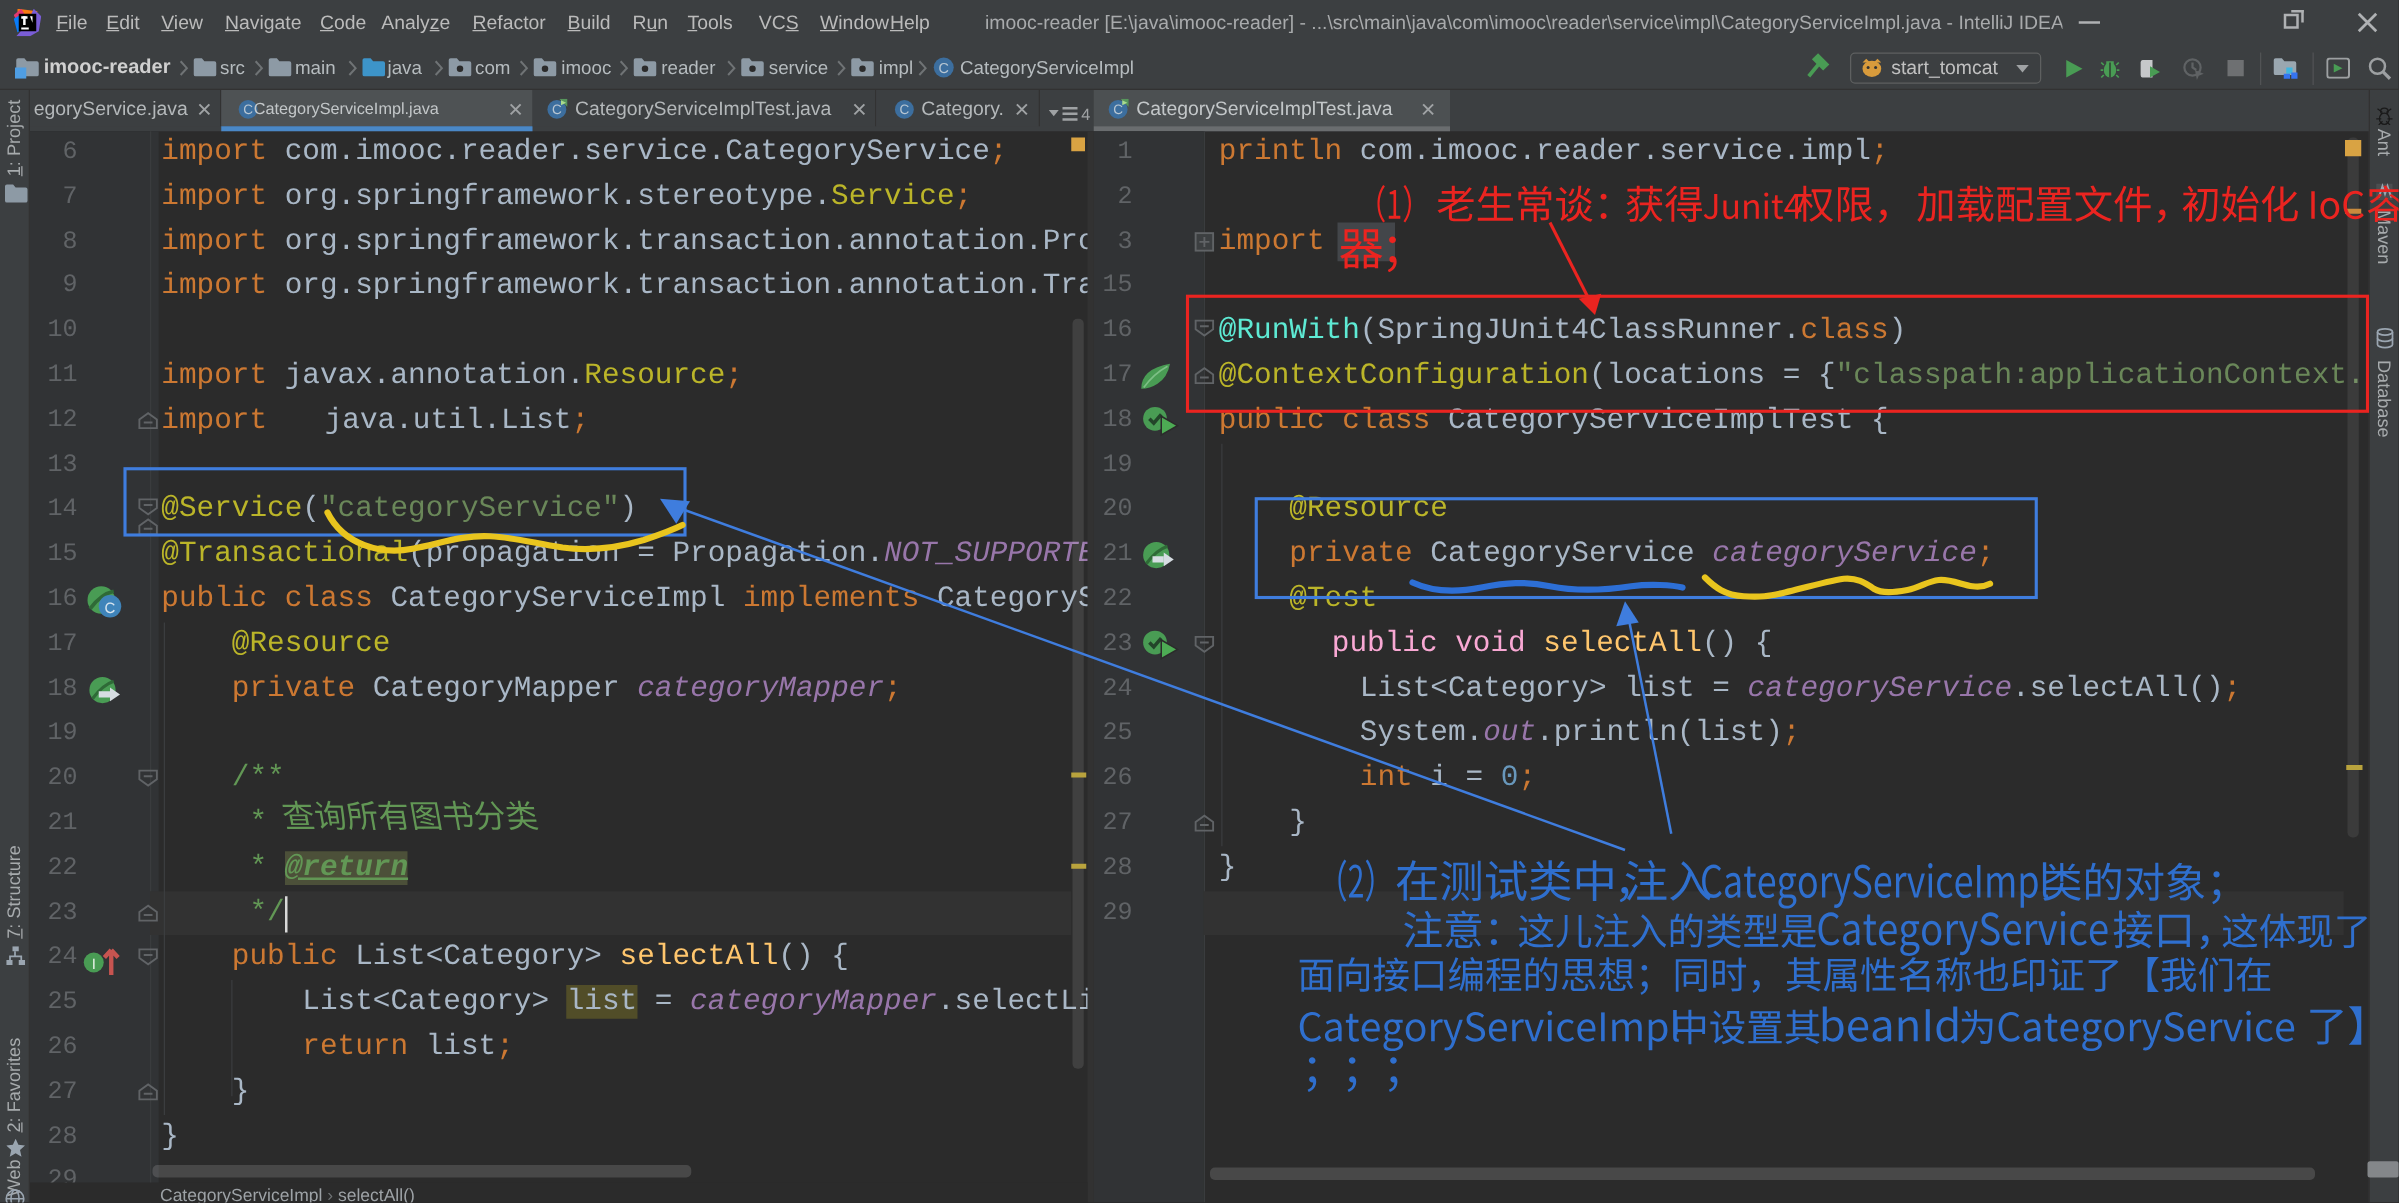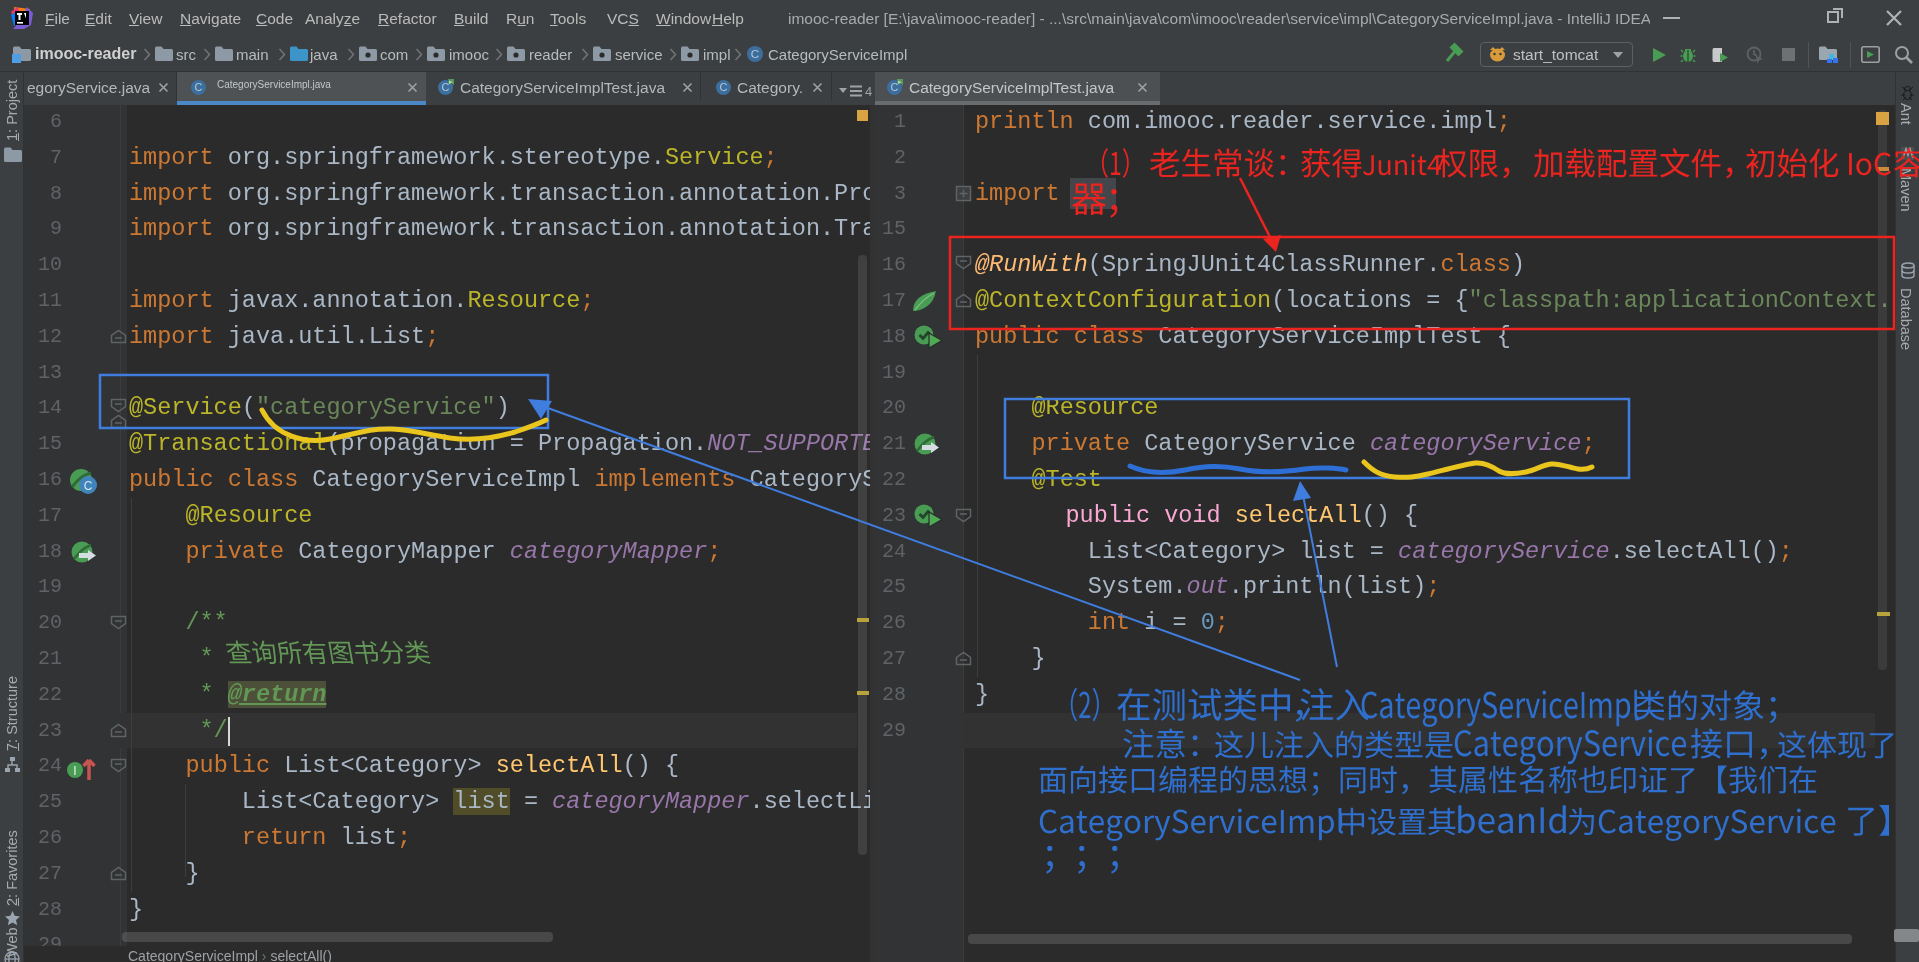--- a/index.html
+++ b/index.html
@@ -176,21 +176,21 @@
 <div class="abs" style="left:24px;top:72px;width:153px;height:29px;background:#3c3f41;border-right:1px solid #323232"></div>
 <div class="abs" style="left:27px;top:79px;font-size:15.5px;color:#b4b8ba">egoryService.java</div>
 <svg class="abs" style="left:158px;top:82px" width="11" height="11" viewBox="0 0 11 11">
       <path d="M1.5 1.5 L9.5 9.5 M9.5 1.5 L1.5 9.5" stroke="#9fa2a4" stroke-width="1.6"></path>
     </svg>
 <div class="abs" style="left:177px;top:72px;width:249px;height:29px;background:#4e5254"></div>
 <svg class="abs" style="left:190px;top:79px" width="17" height="17" viewBox="0 0 18 18">
       <circle cx="9" cy="9" r="8" fill="#3c6e9e"></circle>
       <text x="9" y="13.2" font-size="11.5" font-family="Liberation Sans" fill="#b8c6d2" text-anchor="middle">C</text>
     </svg>
-<div class="abs" style="left:217px;top:79px;font-size:10px;color:#c3c7c9">CategoryServiceImpl.java</div>
+<div class="abs" style="left:203px;top:79px;font-size:13px;color:#c3c7c9">CategoryServiceImpl.java</div>
 <svg class="abs" style="left:407px;top:82px" width="11" height="11" viewBox="0 0 11 11">
       <path d="M1.5 1.5 L9.5 9.5 M9.5 1.5 L1.5 9.5" stroke="#9fa2a4" stroke-width="1.6"></path>
     </svg>
 <div class="abs" style="left:177px;top:101px;width:249px;height:4px;background:#4a88c7"></div>
 <div class="abs" style="left:426px;top:72px;width:275px;height:29px;background:#3c3f41;border-right:1px solid #323232"></div>
 <svg class="abs" style="left:437px;top:79px" width="17" height="17" viewBox="0 0 18 18">
       <circle cx="9" cy="9" r="8" fill="#3c6e9e"></circle>
       <text x="9" y="13.2" font-size="11.5" font-family="Liberation Sans" fill="#b8c6d2" text-anchor="middle">C</text>
       <polygon points="11,0 18,0 18,7" fill="#57965c"></polygon>
       <polygon points="12.5,1.2 16.8,3.4 12.5,5.6" fill="#aadb8e"></polygon>
@@ -274,44 +274,45 @@
 <div class="ln" style="left:856px;top:390.4px">20</div>
 <div class="ln" style="left:856px;top:426.2px">21</div>
 <div class="ln" style="left:856px;top:462.0px">22</div>
 <div class="ln" style="left:856px;top:497.8px">23</div>
 <div class="ln" style="left:856px;top:533.6px">24</div>
 <div class="ln" style="left:856px;top:569.4px">25</div>
 <div class="ln" style="left:856px;top:605.2px">26</div>
 <div class="ln" style="left:856px;top:641.0px">27</div>
 <div class="ln" style="left:856px;top:676.8px">28</div>
 <div class="ln" style="left:856px;top:712.6px">29</div>
+<div class="row mono" style="left:129px;top:104.0px;width:741px;overflow:hidden"><span style="color:#cc7832;">import </span><span style="color:#a9b7c6;">com.imooc.reader.service.CategoryService</span><span style="color:#cc7832;">;</span></div>
 <div class="row mono" style="left:129px;top:139.8px;width:741px;overflow:hidden"><span style="color:#cc7832;">import </span><span style="color:#a9b7c6;">org.springframework.stereotype.</span><span style="color:#bbb529;">Service</span><span style="color:#cc7832;">;</span></div>
 <div class="row mono" style="left:129px;top:175.6px;width:741px;overflow:hidden"><span style="color:#cc7832;">import </span><span style="color:#a9b7c6;">org.springframework.transaction.annotation.Propagation;</span></div>
 <div class="row mono" style="left:129px;top:211.4px;width:741px;overflow:hidden"><span style="color:#cc7832;">import </span><span style="color:#a9b7c6;">org.springframework.transaction.annotation.Transactional;</span></div>
 <div class="row mono" style="left:129px;top:283.0px;width:741px;overflow:hidden"><span style="color:#cc7832;">import </span><span style="color:#a9b7c6;">javax.annotation.</span><span style="color:#bbb529;">Resource</span><span style="color:#cc7832;">;</span></div>
-<div class="row mono" style="left:129px;top:318.8px;width:741px;overflow:hidden"><span style="color:#cc7832;">import </span><span style="color:#a9b7c6;">java.util.List</span><span style="color:#cc7832;">;</span></div>
+<div class="row mono" style="left:129px;top:318.8px;width:741px;overflow:hidden"><span style="color:#cc7832;">import </span><span style="color:#a9b7c6;margin-left:32px;">java.util.List</span><span style="color:#cc7832;">;</span></div>
 <div class="row mono" style="left:129px;top:390.4px;width:741px;overflow:hidden"><span style="color:#bbb529;">@Service</span><span style="color:#a9b7c6;">(</span><span style="color:#6a8759;">"categoryService"</span><span style="color:#a9b7c6;">)</span></div>
 <div class="row mono" style="left:129px;top:426.2px;width:741px;overflow:hidden"><span style="color:#bbb529;">@Transactional</span><span style="color:#a9b7c6;">(propagation = Propagation.</span><span style="color:#9876aa;font-style:italic;">NOT_SUPPORTED)</span></div>
 <div class="row mono" style="left:129px;top:462.0px;width:741px;overflow:hidden"><span style="color:#cc7832;">public class </span><span style="color:#a9b7c6;">CategoryServiceImpl </span><span style="color:#cc7832;">implements </span><span style="color:#a9b7c6;">CategoryService {</span></div>
 <div class="row mono" style="left:129px;top:497.8px;width:741px;overflow:hidden"><span style="color:#a9b7c6;">    </span><span style="color:#bbb529;">@Resource</span></div>
 <div class="row mono" style="left:129px;top:533.6px;width:741px;overflow:hidden"><span style="color:#a9b7c6;">    </span><span style="color:#cc7832;">private </span><span style="color:#a9b7c6;">CategoryMapper </span><span style="color:#9876aa;font-style:italic;">categoryMapper</span><span style="color:#cc7832;">;</span></div>
 <div class="row mono" style="left:129px;top:605.2px;width:741px;overflow:hidden"><span style="color:#629755;">    /**</span></div>
 <div class="row mono" style="left:129px;top:641.0px;width:741px;overflow:hidden"><span style="color:#629755;">     * </span></div>
 <div class="row mono" style="left:129px;top:676.8px;width:741px;overflow:hidden"><span style="color:#629755;">     * </span><span style="color:#629755;background:#4c5039;font-weight:bold;font-style:italic;text-decoration:underline;">@return</span></div>
 <div class="row mono" style="left:129px;top:712.6px;width:741px;overflow:hidden"><span style="color:#629755;">     */</span></div>
 <div class="row mono" style="left:129px;top:748.4px;width:741px;overflow:hidden"><span style="color:#a9b7c6;">    </span><span style="color:#cc7832;">public </span><span style="color:#a9b7c6;">List&lt;Category&gt; </span><span style="color:#ffc66d;">selectAll</span><span style="color:#a9b7c6;">() {</span></div>
 <div class="row mono" style="left:129px;top:784.2px;width:741px;overflow:hidden"><span style="color:#a9b7c6;">        List&lt;Category&gt; </span><span style="color:#a9b7c6;background:#514d28;">list</span><span style="color:#a9b7c6;"> = </span><span style="color:#9876aa;font-style:italic;">categoryMapper</span><span style="color:#a9b7c6;">.selectList()</span></div>
 <div class="row mono" style="left:129px;top:820.0px;width:741px;overflow:hidden"><span style="color:#a9b7c6;">        </span><span style="color:#cc7832;">return </span><span style="color:#a9b7c6;">list</span><span style="color:#cc7832;">;</span></div>
 <div class="row mono" style="left:129px;top:855.8px;width:741px;overflow:hidden"><span style="color:#a9b7c6;">    }</span></div>
 <div class="row mono" style="left:129px;top:891.6px;width:741px;overflow:hidden"><span style="color:#a9b7c6;">}</span></div>
 <div class="abs" style="left:228px;top:717px;width:2px;height:29px;background:#d8d8d8"></div>
 <div class="row mono" style="left:975px;top:104.0px;width:918px;overflow:hidden"><span style="color:#cc7832;">println </span><span style="color:#a9b7c6;">com.imooc.reader.service.impl</span><span style="color:#cc7832;">;</span></div>
 <div class="row mono" style="left:975px;top:175.6px;width:918px;overflow:hidden"><span style="color:#cc7832;">import </span></div>
 <div class="abs" style="left:1070px;top:178px;width:46px;height:31px;background:#43464a"></div>
-<div class="row mono" style="left:975px;top:247.2px;width:918px;overflow:hidden"><span style="color:#fdba74;font-style:italic;">@RunWith</span><span style="color:#a9b7c6;">(SpringJUnit4ClassRunner.</span><span style="color:#cc7832;">class</span><span style="color:#a9b7c6;">)</span></div>
+<div class="row mono" style="left:975px;top:247.2px;width:918px;overflow:hidden"><span style="color:#5eead4;">@RunWith</span><span style="color:#a9b7c6;">(SpringJUnit4ClassRunner.</span><span style="color:#cc7832;">class</span><span style="color:#a9b7c6;">)</span></div>
 <div class="row mono" style="left:975px;top:283.0px;width:918px;overflow:hidden"><span style="color:#bbb529;">@ContextConfiguration</span><span style="color:#a9b7c6;">(locations = {</span><span style="color:#6a8759;">"classpath:applicationContext.xml"</span></div>
 <div class="row mono" style="left:975px;top:318.8px;width:918px;overflow:hidden"><span style="color:#cc7832;">public class </span><span style="color:#a9b7c6;">CategoryServiceImplTest {</span></div>
 <div class="row mono" style="left:975px;top:390.4px;width:918px;overflow:hidden"><span style="color:#a9b7c6;">    </span><span style="color:#bbb529;">@Resource</span></div>
 <div class="row mono" style="left:975px;top:426.2px;width:918px;overflow:hidden"><span style="color:#a9b7c6;">    </span><span style="color:#cc7832;">private </span><span style="color:#a9b7c6;">CategoryService </span><span style="color:#9876aa;font-style:italic;">categoryService</span><span style="color:#cc7832;">;</span></div>
 <div class="row mono" style="left:975px;top:462.0px;width:918px;overflow:hidden"><span style="color:#a9b7c6;">    </span><span style="color:#bbb529;">@Test</span></div>
 <div class="row mono" style="left:975px;top:497.8px;width:918px;overflow:hidden"><span style="color:#a9b7c6;">    </span><span style="color:#f9a8d4;margin-left:34px;">public void </span><span style="color:#ffc66d;">selectAll</span><span style="color:#a9b7c6;">() {</span></div>
 <div class="row mono" style="left:975px;top:533.6px;width:918px;overflow:hidden"><span style="color:#a9b7c6;">        List&lt;Category&gt; list = </span><span style="color:#9876aa;font-style:italic;">categoryService</span><span style="color:#a9b7c6;">.selectAll()</span><span style="color:#cc7832;">;</span></div>
 <div class="row mono" style="left:975px;top:569.4px;width:918px;overflow:hidden"><span style="color:#a9b7c6;">        System.</span><span style="color:#9876aa;font-style:italic;">out</span><span style="color:#a9b7c6;">.println(list)</span><span style="color:#cc7832;">;</span></div>
 <div class="row mono" style="left:975px;top:605.2px;width:918px;overflow:hidden"><span style="color:#a9b7c6;">        </span><span style="color:#cc7832;">int </span><span style="color:#a9b7c6;">i = </span><span style="color:#6897bb;">0</span><span style="color:#cc7832;">;</span></div>
 <div class="row mono" style="left:975px;top:641.0px;width:918px;overflow:hidden"><span style="color:#a9b7c6;">    }</span></div>

